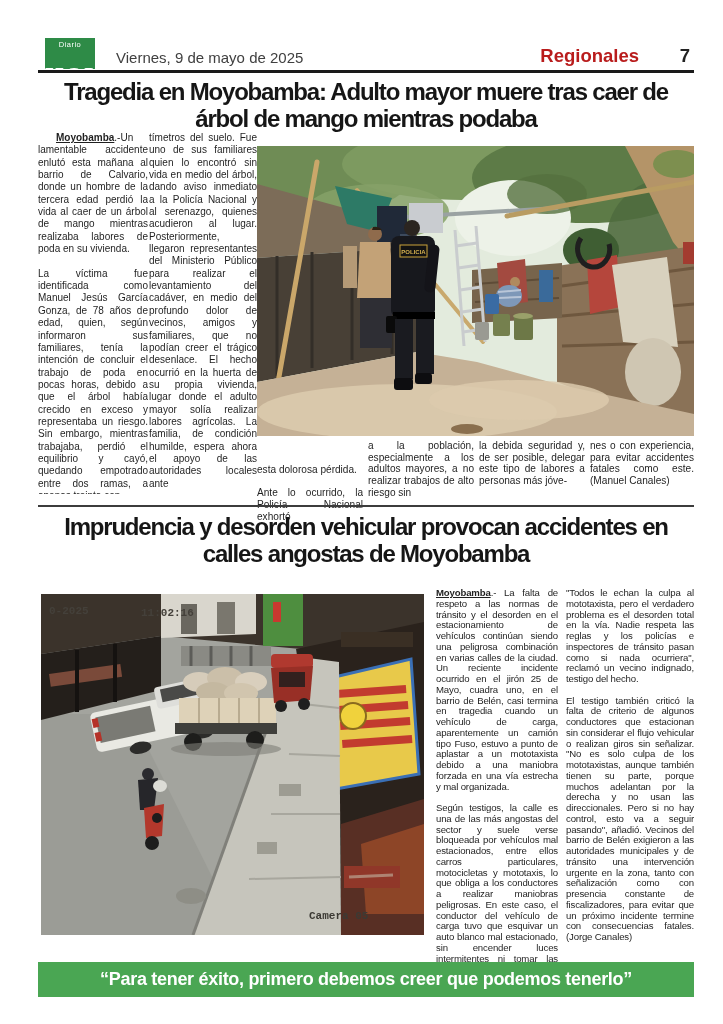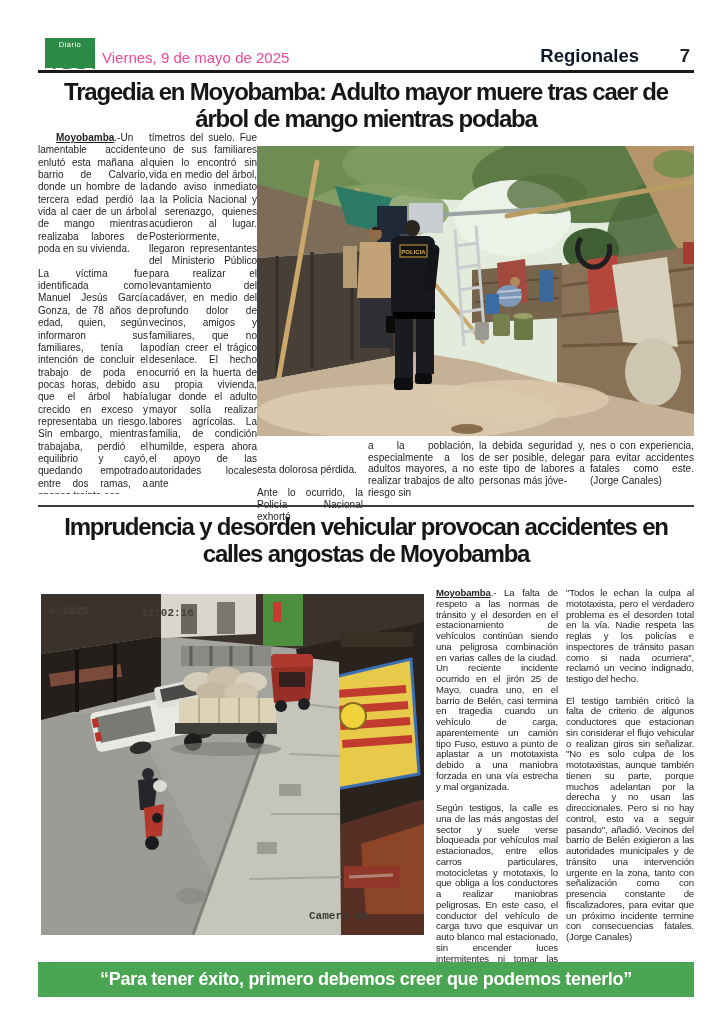--- a/index.html
+++ b/index.html
@@ -4,22 +4,22 @@
 <style>
   html,body{margin:0;padding:0;background:#e9e9e9;}
   .page{position:relative;width:723px;height:1024px;background:#ffffff;margin:0 auto;
         font-family:"Liberation Sans",sans-serif;color:#1d1d1d;overflow:hidden;}
   
   .logo{position:absolute;left:45px;top:38px;width:50px;height:31px;background:#2e8b47;
         text-align:center;line-height:1;}
   .logo .diario{display:block;color:#fff;font-size:7.5px;font-weight:normal;margin-top:3px;letter-spacing:.5px;}
   .logo .hoy{display:block;color:#fff;font-family:"Liberation Serif",serif;font-weight:bold;
         font-size:24px;letter-spacing:1px;margin-top:14px;}
-  .dateline-top{position:absolute;left:102px;top:49px;font-size:15px;color:#ec4899;}
-  .section{position:absolute;right:84px;top:45px;font-size:18.5px;font-weight:bold;color:#0f172a;}
+  .dateline-top{position:absolute;left:116px;top:49px;font-size:15px;color:#404040;}
+  .section{position:absolute;right:84px;top:45px;font-size:18.5px;font-weight:bold;color:#b91c1c;}
   .pagenum{position:absolute;right:33px;top:45px;font-size:18.5px;font-weight:bold;color:#222;}
   .rule-top{position:absolute;left:38px;top:70px;width:656px;height:3px;background:#1a1a1a;}
   .rule-mid{position:absolute;left:38px;top:505px;width:656px;height:2px;background:#3c3c3c;}
   
   .headline{position:absolute;left:38px;width:656px;text-align:center;font-weight:bold;color:#161616;
             font-size:24px;letter-spacing:-1.2px;line-height:27px;white-space:nowrap;}
   .h1a{top:78px;} .h2a{top:513px;}
   
   .col{position:absolute;text-align:justify;white-space:pre-line;color:#1f1f1f;overflow:hidden;}
   .a1{font-size:10px;line-height:12.35px;}
@@ -160,21 +160,21 @@
         <text x="156.5" y="108" text-anchor="middle" font-size="6" font-weight="bold" fill="#d4b050" font-family="Liberation Sans, sans-serif">POLICIA</text>
       </g>
     </svg>
   </div>
 
   <div class="col a1u" style="left:257px;top:440px;width:106px;height:58px;margin-top:24px;"><span>esta dolorosa pérdida.
 
 Ante lo ocurrido, la Policía Nacional exhortó</span></div>
   <div class="col a1u" style="left:368px;top:440px;width:106px;height:58px;"><span>a la población, especialmente a los adultos mayores, a no realizar trabajos de alto riesgo sin</span></div>
   <div class="col a1u" style="left:479px;top:440px;width:106px;height:58px;"><span>la debida seguridad y, de ser posible, delegar este tipo de labores a personas más jóve-</span></div>
-  <div class="col a1u" style="left:590px;top:440px;width:104px;height:58px;"><span>nes o con experiencia, para evitar accidentes fatales como este. (Jorge Canales)</span></div>
+  <div class="col a1u" style="left:590px;top:440px;width:104px;height:58px;"><span>nes o con experiencia, para evitar accidentes fatales como este. (Manuel Canales)</span></div>
 
   <div class="rule-mid"></div>
 
   <div class="headline h2a">
     <div>Imprudencia y desorden vehicular provocan accidentes en</div>
     <div>calles angostas de Moyobamba</div>
   </div>
 
   <div class="photo" style="left:41px;top:594px;width:383px;height:341px;">
     <svg width="383" height="341" viewBox="0 0 383 341" xmlns="http://www.w3.org/2000/svg">

